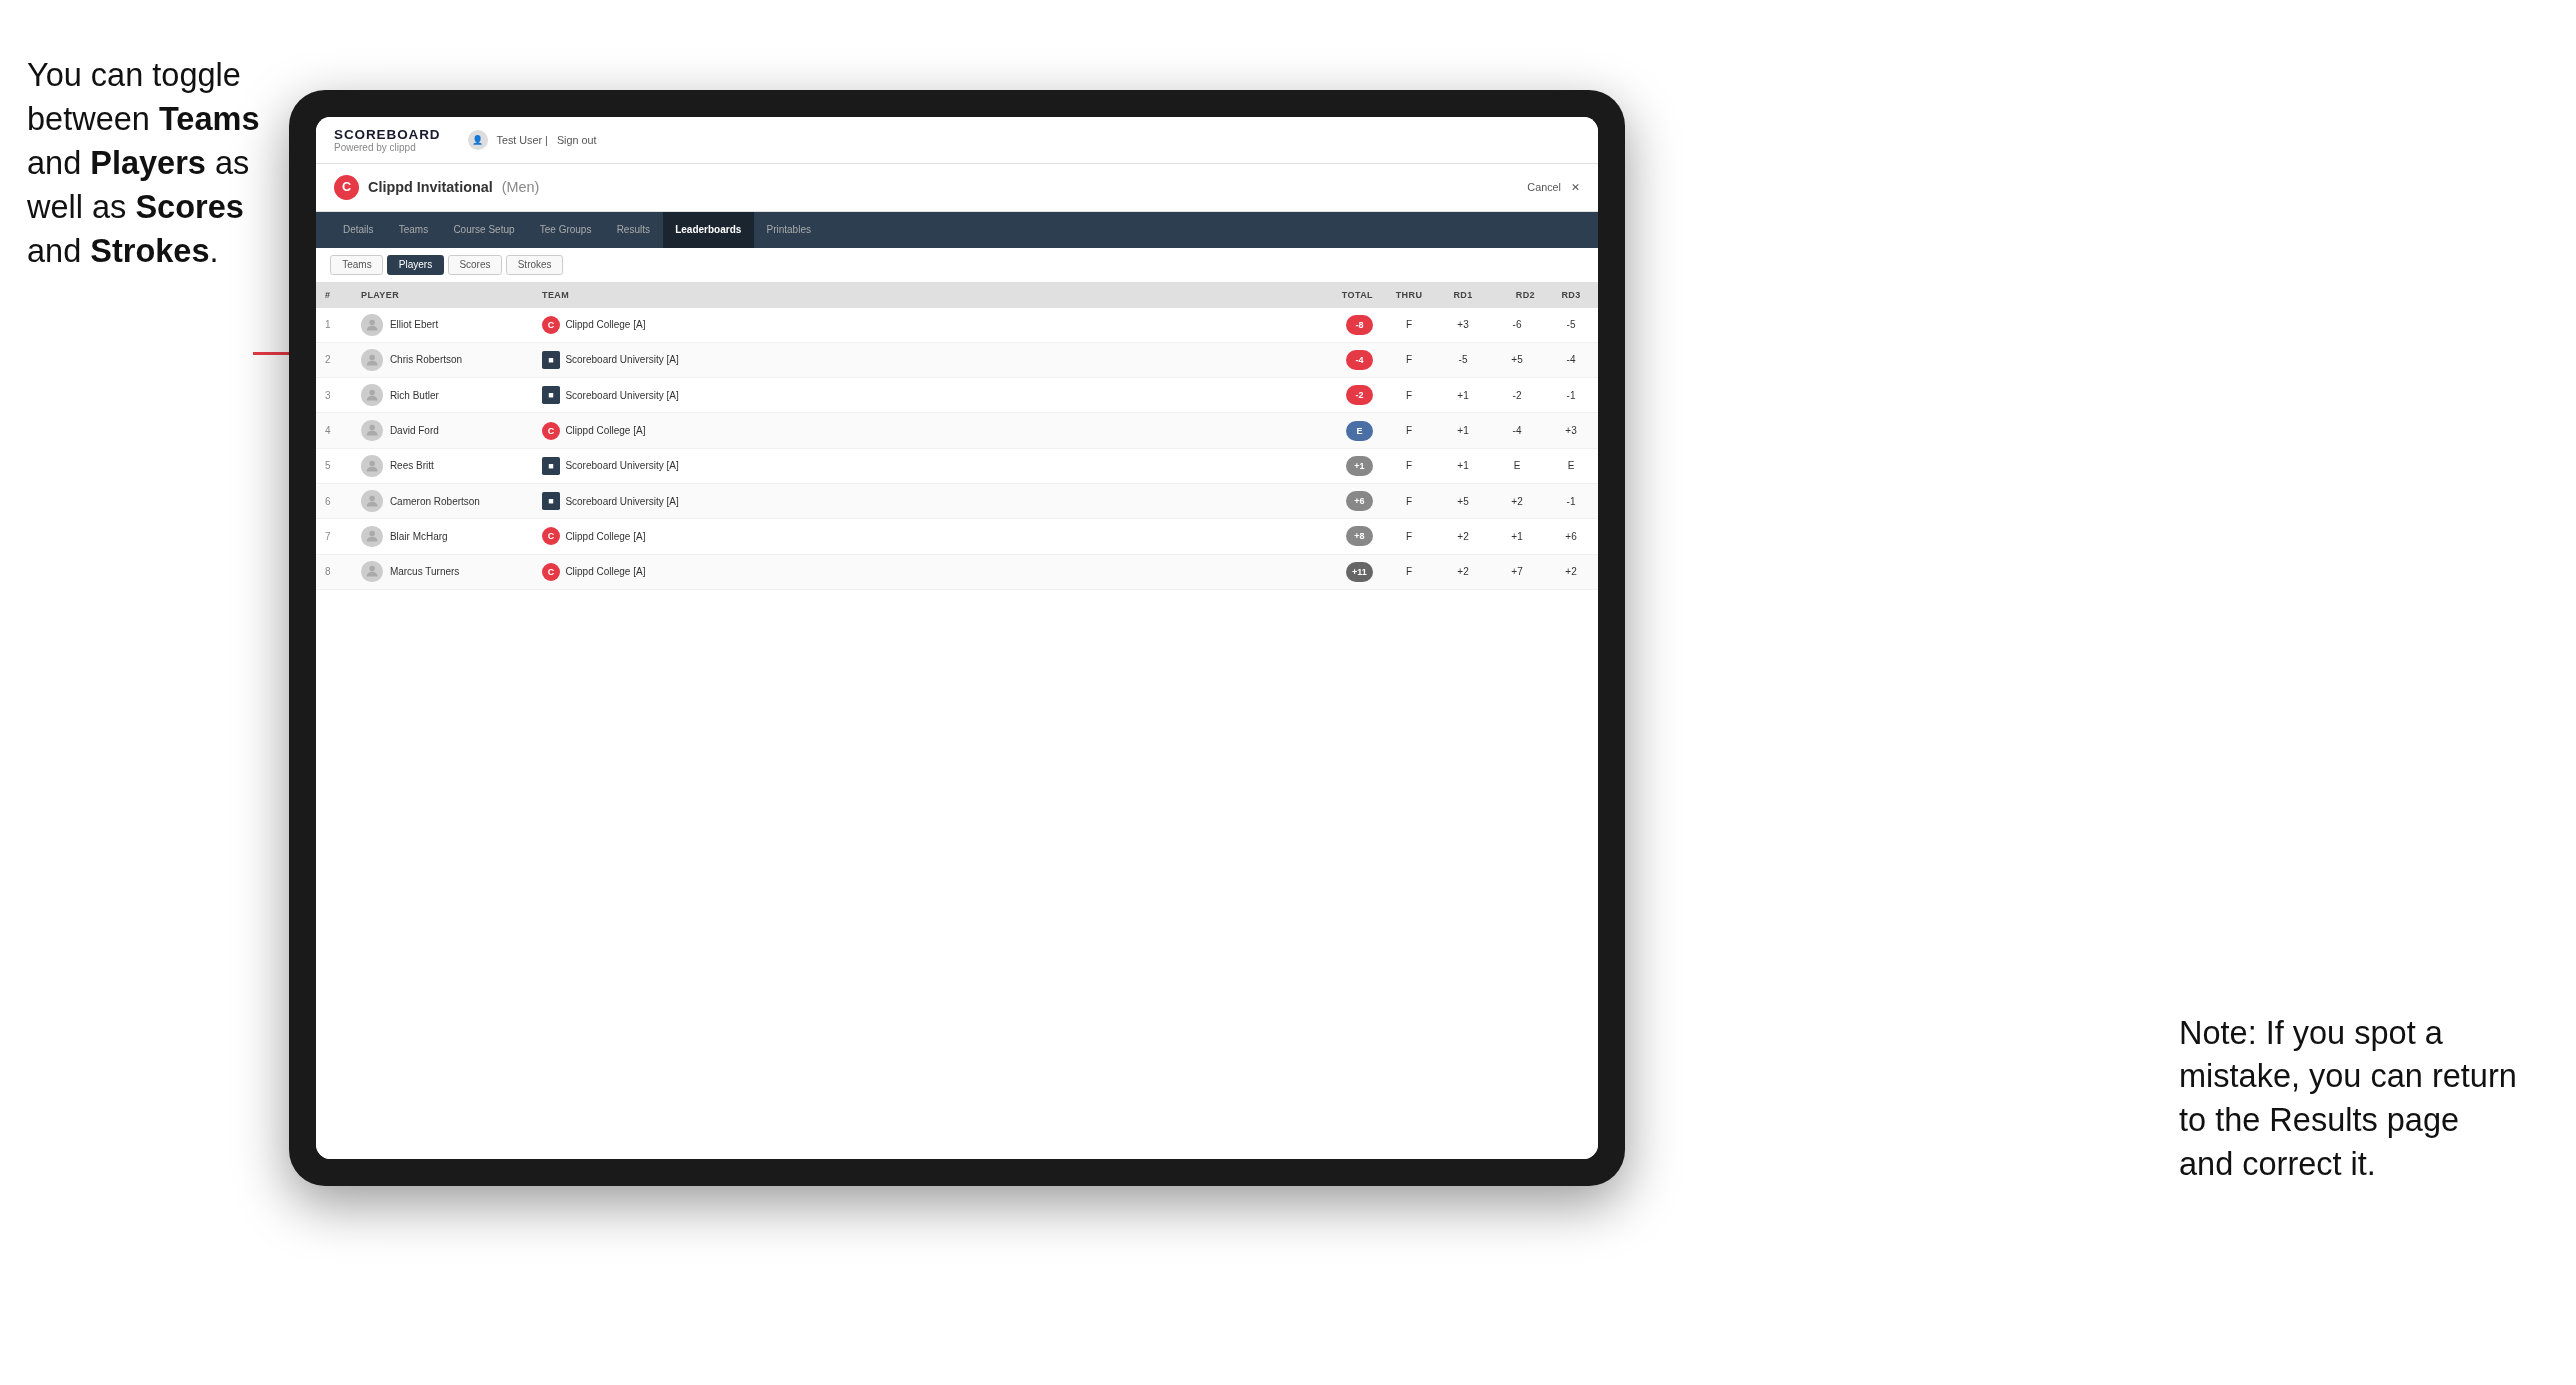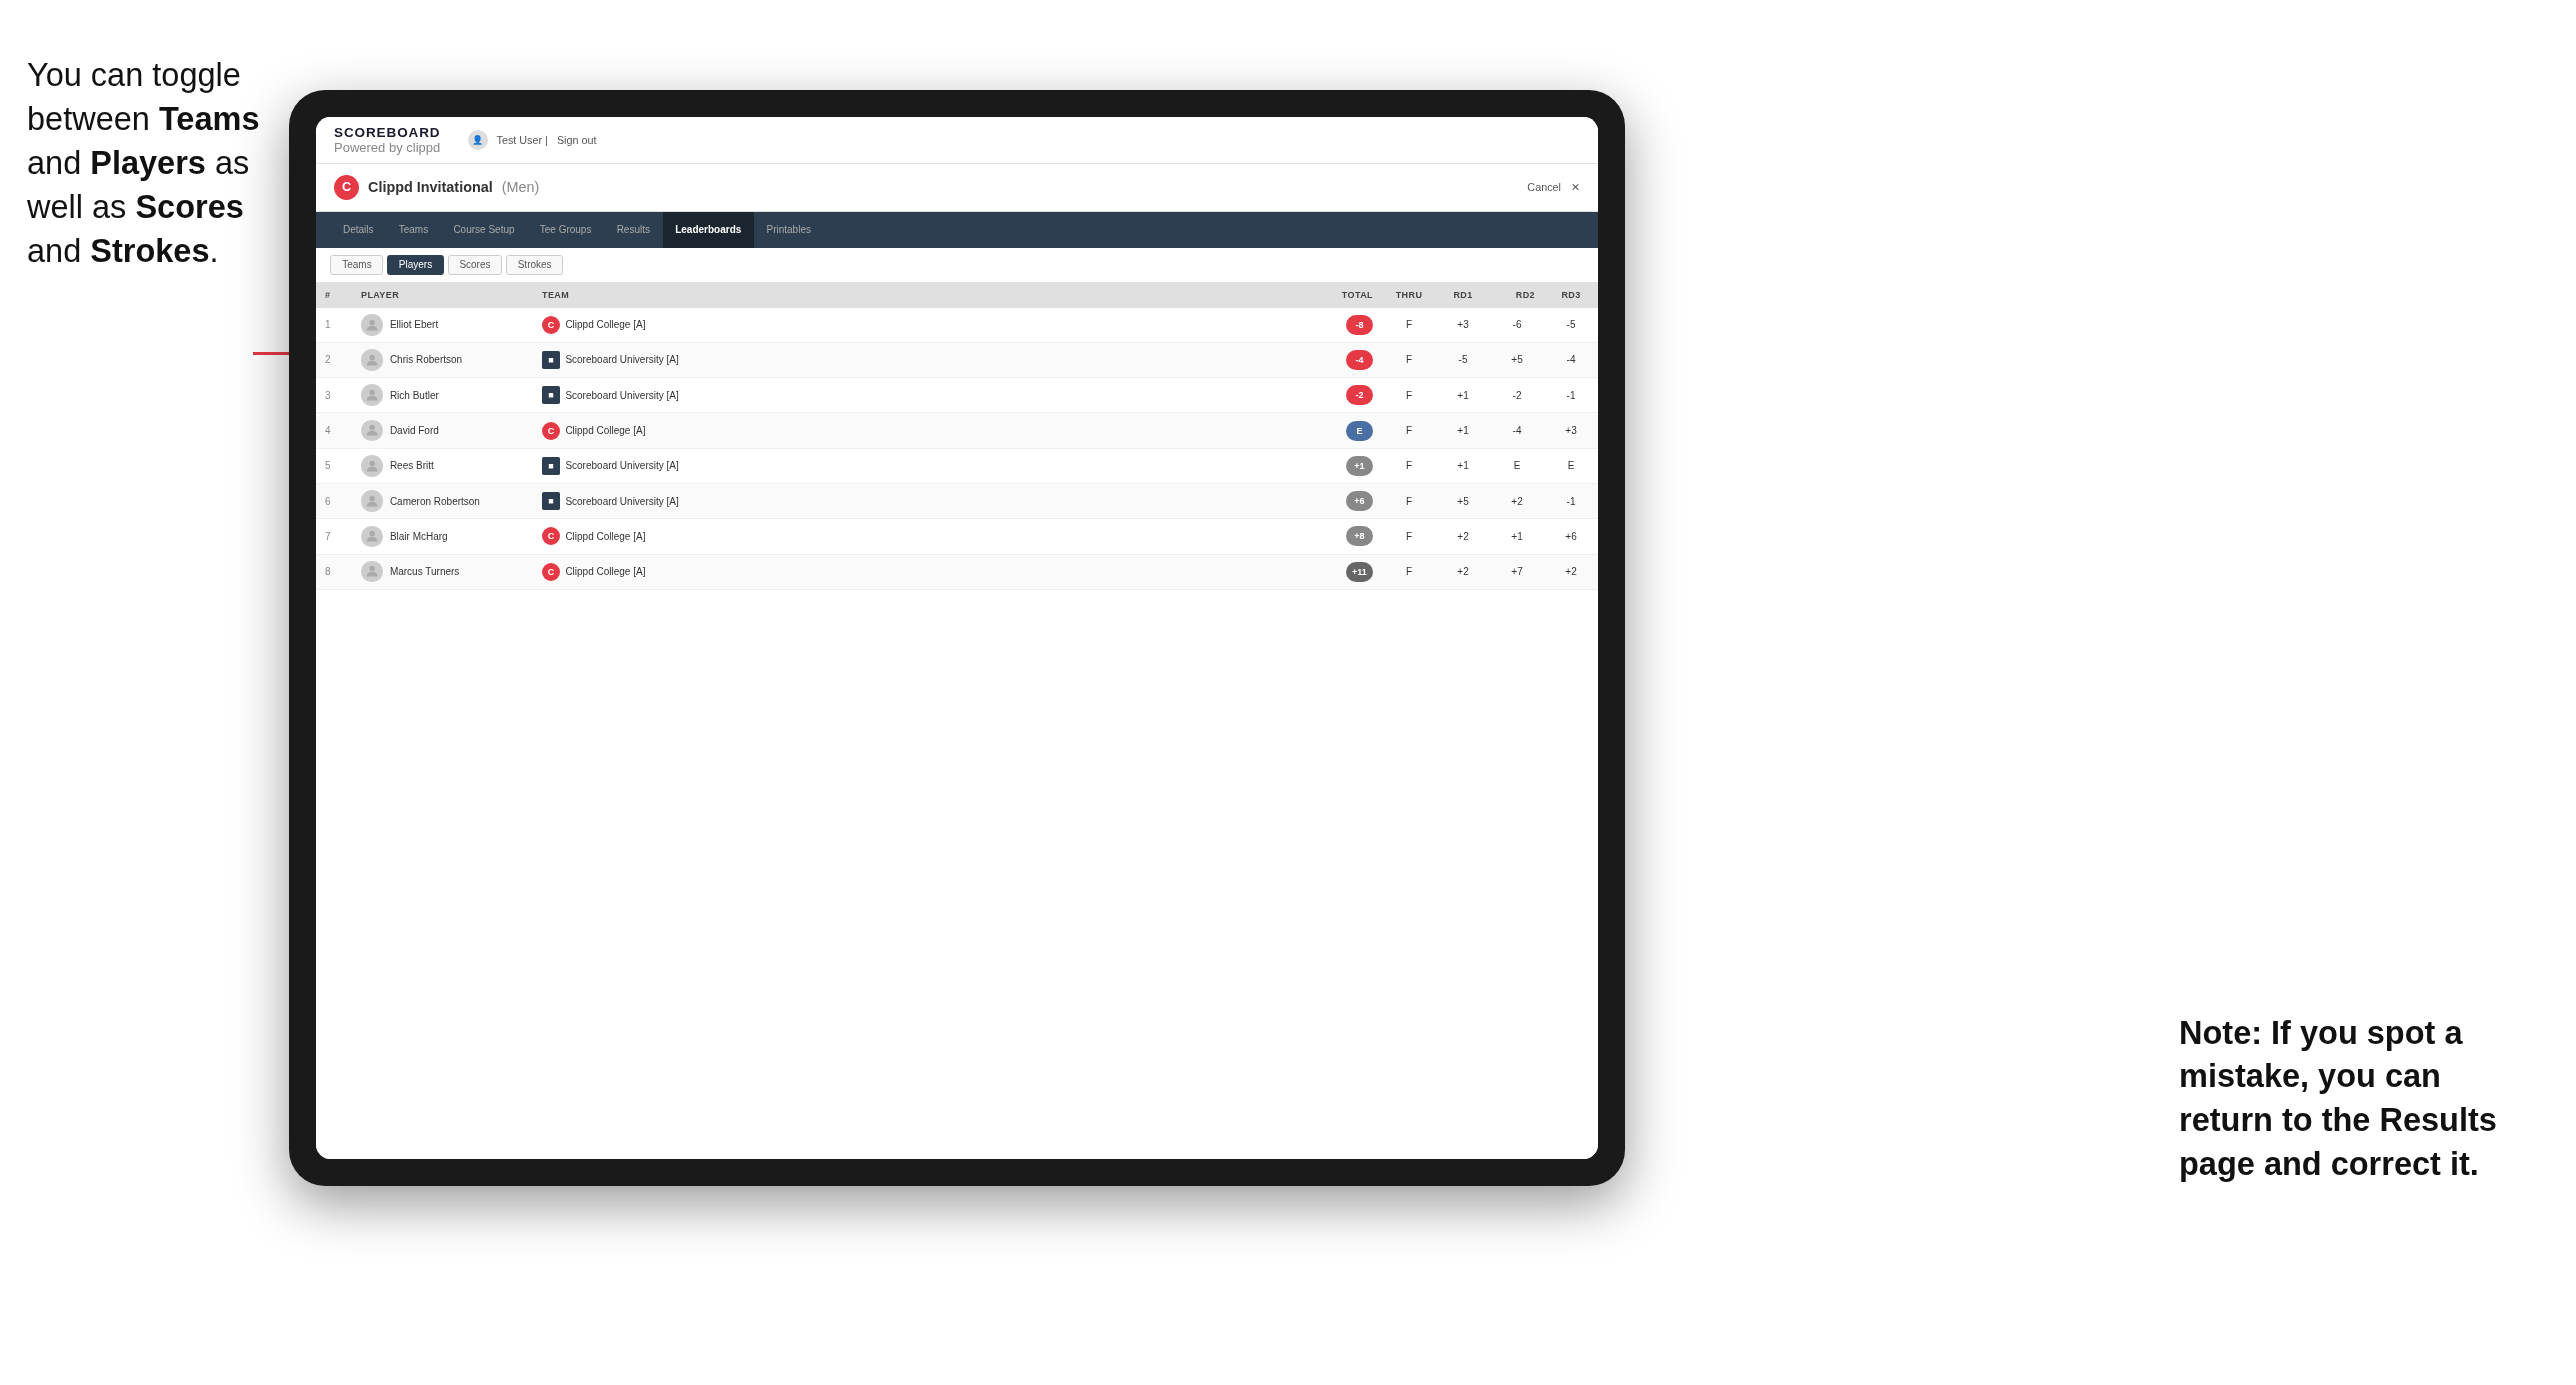--- a/index.html
+++ b/index.html
@@ -27,21 +27,21 @@
     
     .right-annotation {
       position: absolute;
       right: 54px;
       bottom: 199px;
       width: 343px;
       font-size: 32.5px;
       line-height: 1.35;
       color: #111;
     }
-    .right-annotation strong { font-weight: 700; }
+    .right-annotation strong { font-weight: 400; }
 
     
     .tablet-frame {
       position: absolute;
       left: 289px;
       top: 90px;
       width: 1336px;
       height: 1096px;
       background: #1a1a1a;
       border-radius: 36px;
@@ -75,21 +75,21 @@
       margin-right: 27px;
     }
     .logo-text {
       font-size: 13.5px;
       font-weight: 900;
       color: #1a1a2e;
       letter-spacing: 0.9px;
       text-transform: uppercase;
     }
     .logo-sub {
-      font-size: 13px;
+      font-size: 10px;
       color: #888;
     }
     .nav-links {
       display: flex;
       gap: 0;
       flex: 1;
     }
     .nav-link {
       padding: 0 16.3px;
       height: 47px;

